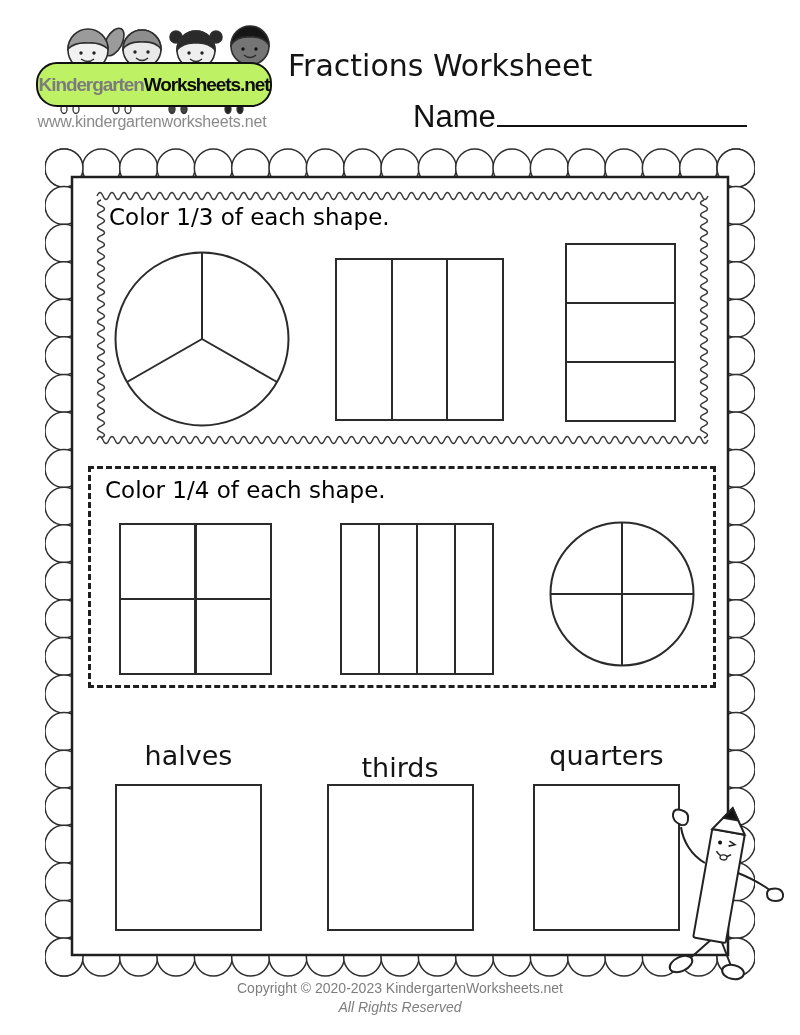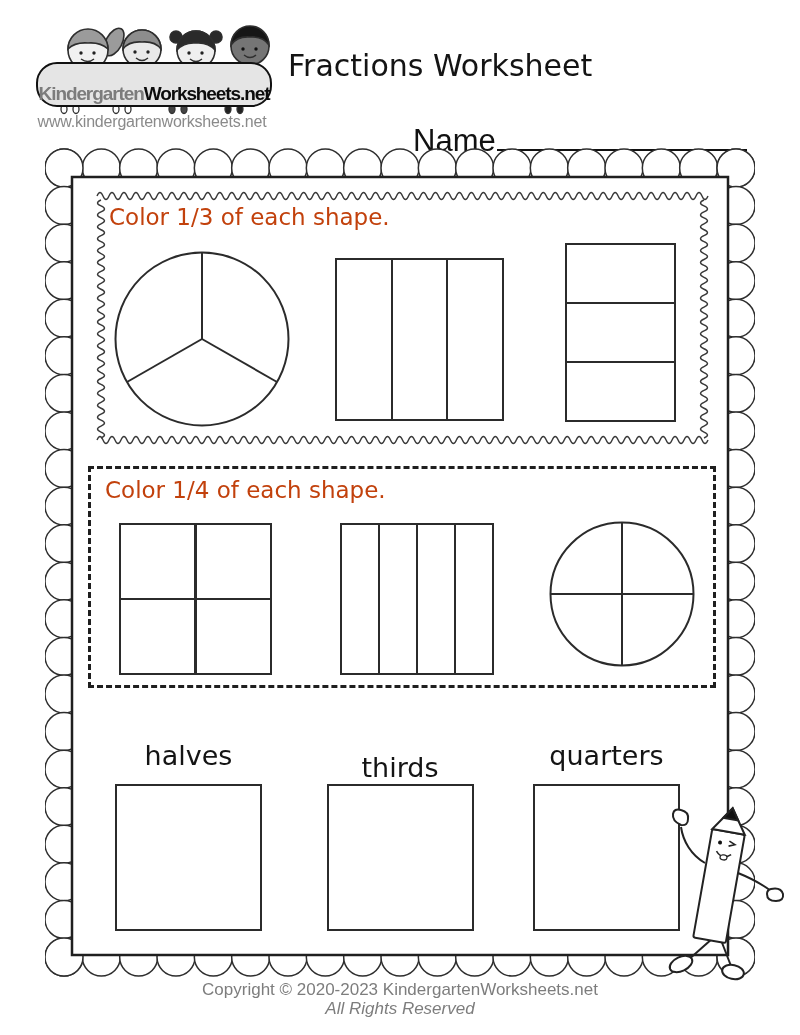--- a/index.html
+++ b/index.html
@@ -1,41 +1,41 @@
 <!DOCTYPE html>
 <html><head>
 <meta charset="utf-8">
 <style>
   html,body{margin:0;padding:0;background:#fff;}
   body{width:800px;height:1035px;position:relative;font-family:"DejaVu Sans",sans-serif;color:#1c1c1c;overflow:hidden;}
   .abs{position:absolute;}
 
   
   #logo-kids{left:30px;top:12px;width:245px;height:95px;z-index:1;}
-  #logo-bar{left:36px;top:62px;width:232px;height:41px;background:#e5e5e5;border:2.5px solid #111;border-radius:21px;
-            z-index:2;display:flex;align-items:flex-end;justify-content:center;white-space:nowrap;
+  #logo-bar{left:36px;top:62px;width:232px;height:41px;background:#bef264;border:2.5px solid #111;border-radius:21px;
+            z-index:2;display:flex;align-items:center;justify-content:center;white-space:nowrap;
             font-family:"Liberation Sans",sans-serif;font-size:19px;letter-spacing:-1.1px;}
   #logo-bar .gray{color:#7c7c7c;font-weight:600;}
   #logo-bar .black{color:#0c0c0c;font-weight:800;}
   #logo-feet{left:36px;top:104px;width:232px;height:16px;z-index:1;}
   #website{left:32px;top:113px;width:240px;text-align:center;color:#8a8a8a;
            font-family:"Liberation Sans",sans-serif;font-size:16px;letter-spacing:-.2px;}
   #page-title{left:288px;top:48px;font-size:30px;color:#141414;}
-  #name-row{left:413px;top:119px;font-family:"Liberation Sans",sans-serif;font-size:31px;color:#111;}
+  #name-row{left:413px;top:95px;font-family:"Liberation Sans",sans-serif;font-size:31px;color:#111;}
   #name-underline{display:inline-block;width:250px;height:30px;border-bottom:2.5px solid #111;margin-left:1px;}
 
   
   #frame{left:45px;top:148px;width:710px;height:845px;}
   #scallop-svg{position:absolute;left:0;top:0;z-index:0;}
   #frame-content{position:absolute;left:0;top:0;width:710px;height:835px;z-index:1;}
 
   
   #sec1{left:50px;top:42px;width:615px;height:256px;}
   #sec1-border{position:absolute;left:0;top:0;}
-  .instruction{position:absolute;font-size:23px;color:#c2410c;}
+  .instruction{position:absolute;font-size:23px;color:#000000;}
   #sec1 .instruction{left:14px;top:14px;}
   #sec2 .instruction{left:14px;top:8px;}
 
   .shape-rect{position:absolute;border:2.4px solid #2b2b2b;display:flex;}
   .shape-rect.cols > div{flex:1;border-right:2.1px solid #2b2b2b;}
   .shape-rect.cols > div:last-child{border-right:none;}
   .shape-rect.rows{flex-direction:column;}
   .shape-rect.rows > div{flex:1;border-bottom:2.1px solid #2b2b2b;}
   .shape-rect.rows > div:last-child{border-bottom:none;}
 
@@ -48,21 +48,21 @@
 
   
   #divide-heading{left:60px;top:552px;font-size:23px;color:#1a1a1a;}
   .part-label{position:absolute;top:592px;text-align:center;font-size:27px;color:#141414;}
   .empty-square{position:absolute;top:636px;width:143px;height:143px;border:2.5px solid #2b2b2b;background:#fff;}
 
   #pencil{left:608px;top:655px;z-index:3;}
 
   
   .footer-line{left:0;width:800px;text-align:center;color:#7d7d7d;
-               font-family:"Liberation Sans",sans-serif;font-size:17px;}
+               font-family:"Liberation Sans",sans-serif;font-size:14px;}
   #footer-1{top:980px;}
   #footer-2{top:999px;font-style:italic;}
 </style>
 </head>
 <body>
 
 <svg id="logo-kids" class="abs" viewBox="0 0 245 95">
   <g stroke="#2e2e2e" stroke-width="1.6">
 
     <ellipse cx="84" cy="30" rx="8" ry="15" transform="rotate(28 84 30)" fill="#9b9b9b"></ellipse>

